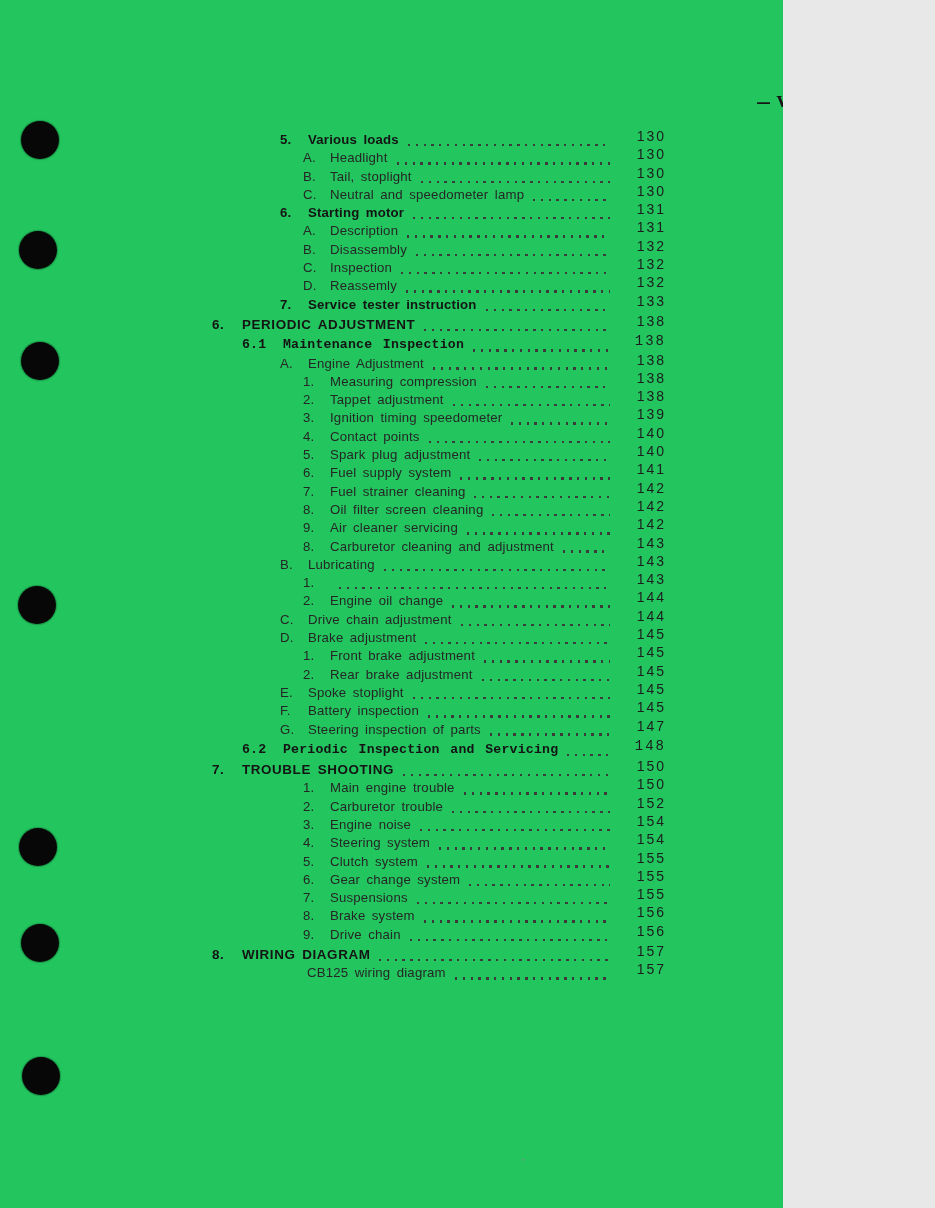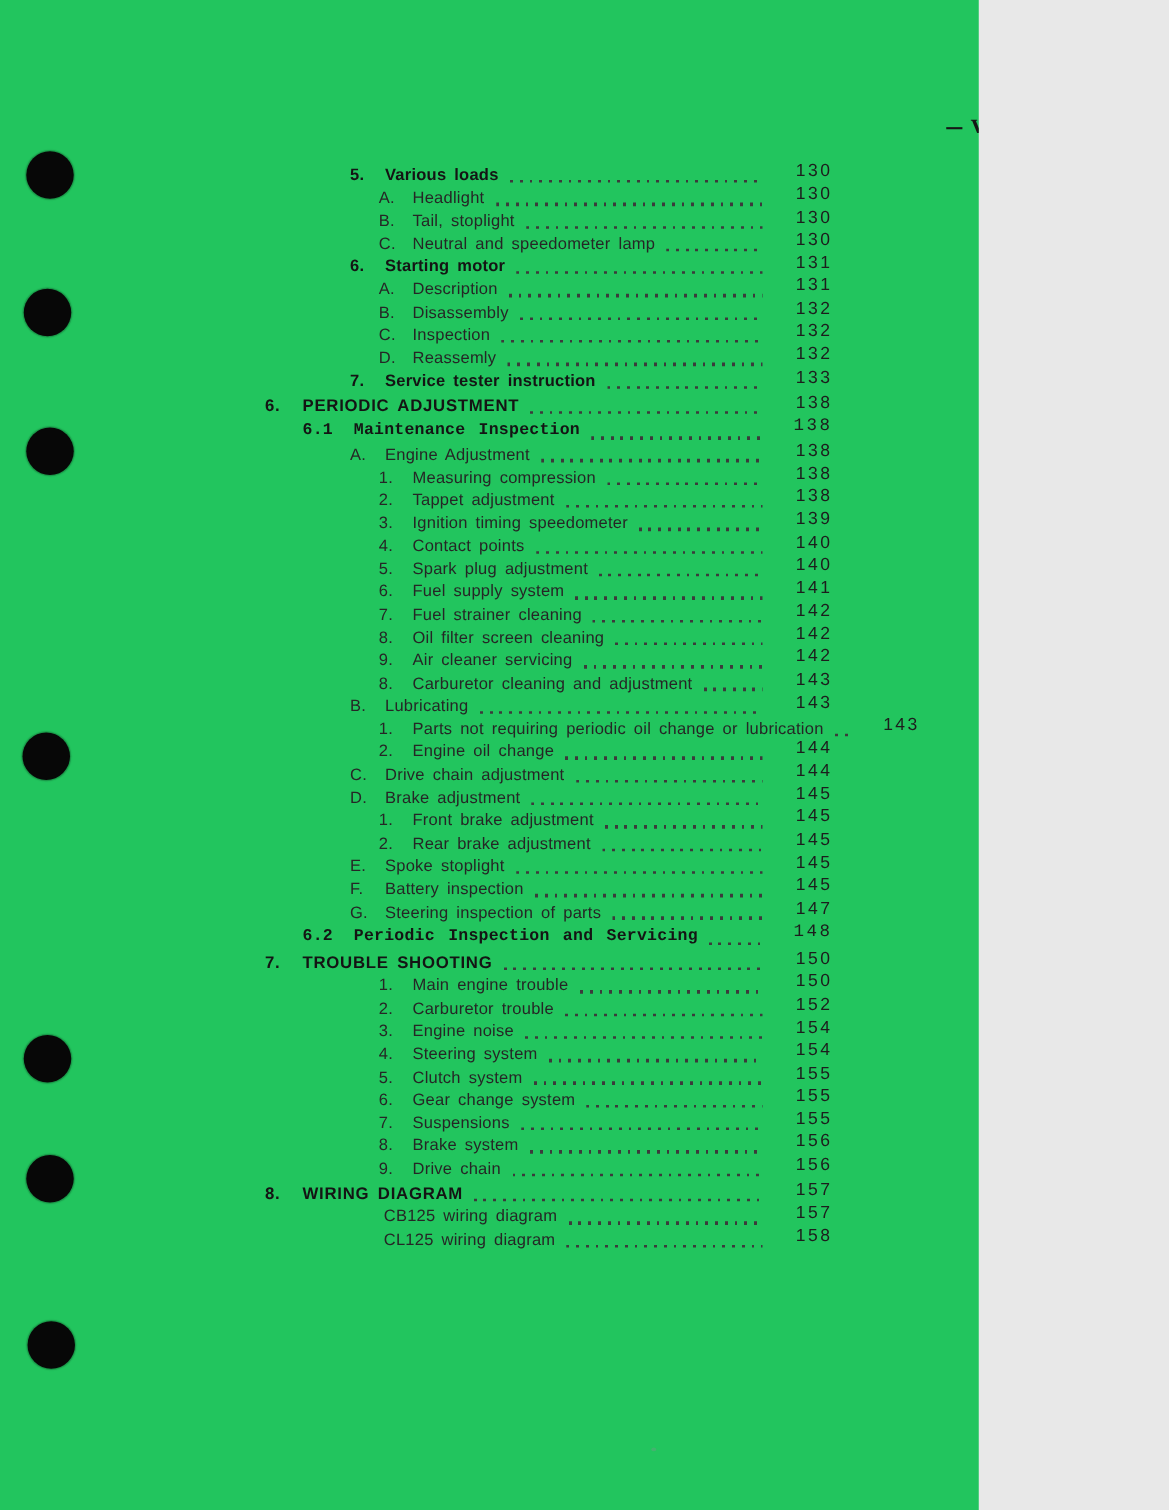--- a/index.html
+++ b/index.html
@@ -281,21 +281,20 @@
 
   <div class="toc-row lvl-2">
     <span class="marker">B.</span>
     <span class="label">Lubricating</span>
     <span class="dots"></span>
     <span class="page">143</span>
   </div>
 
   <div class="toc-row lvl-3">
     <span class="marker">1.</span>
-    <span class="label">Parts not requiring periodic oil change or lubrication</span>
     <span class="dots"></span>
     <span class="page">143</span>
   </div>
 
   <div class="toc-row lvl-3">
     <span class="marker">2.</span>
     <span class="label">Engine oil change</span>
     <span class="dots"></span>
     <span class="page">144</span>
   </div>
@@ -433,26 +432,20 @@
     <span class="page">157</span>
   </div>
 
   <div class="toc-row lvl-3">
     <span class="marker empty"></span>
     <span class="label">CB125 wiring diagram</span>
     <span class="dots"></span>
     <span class="page">157</span>
   </div>
 
-  <div class="toc-row lvl-3">
-    <span class="marker empty"></span>
-    <span class="label">CL125 wiring diagram</span>
-    <span class="dots"></span>
-    <span class="page">158</span>
-  </div>
 
 
 
 </div>
 
   <div class="speck s1"></div>
   <div class="speck s2"></div>
   <div class="speck s3"></div>
 
 </div>

